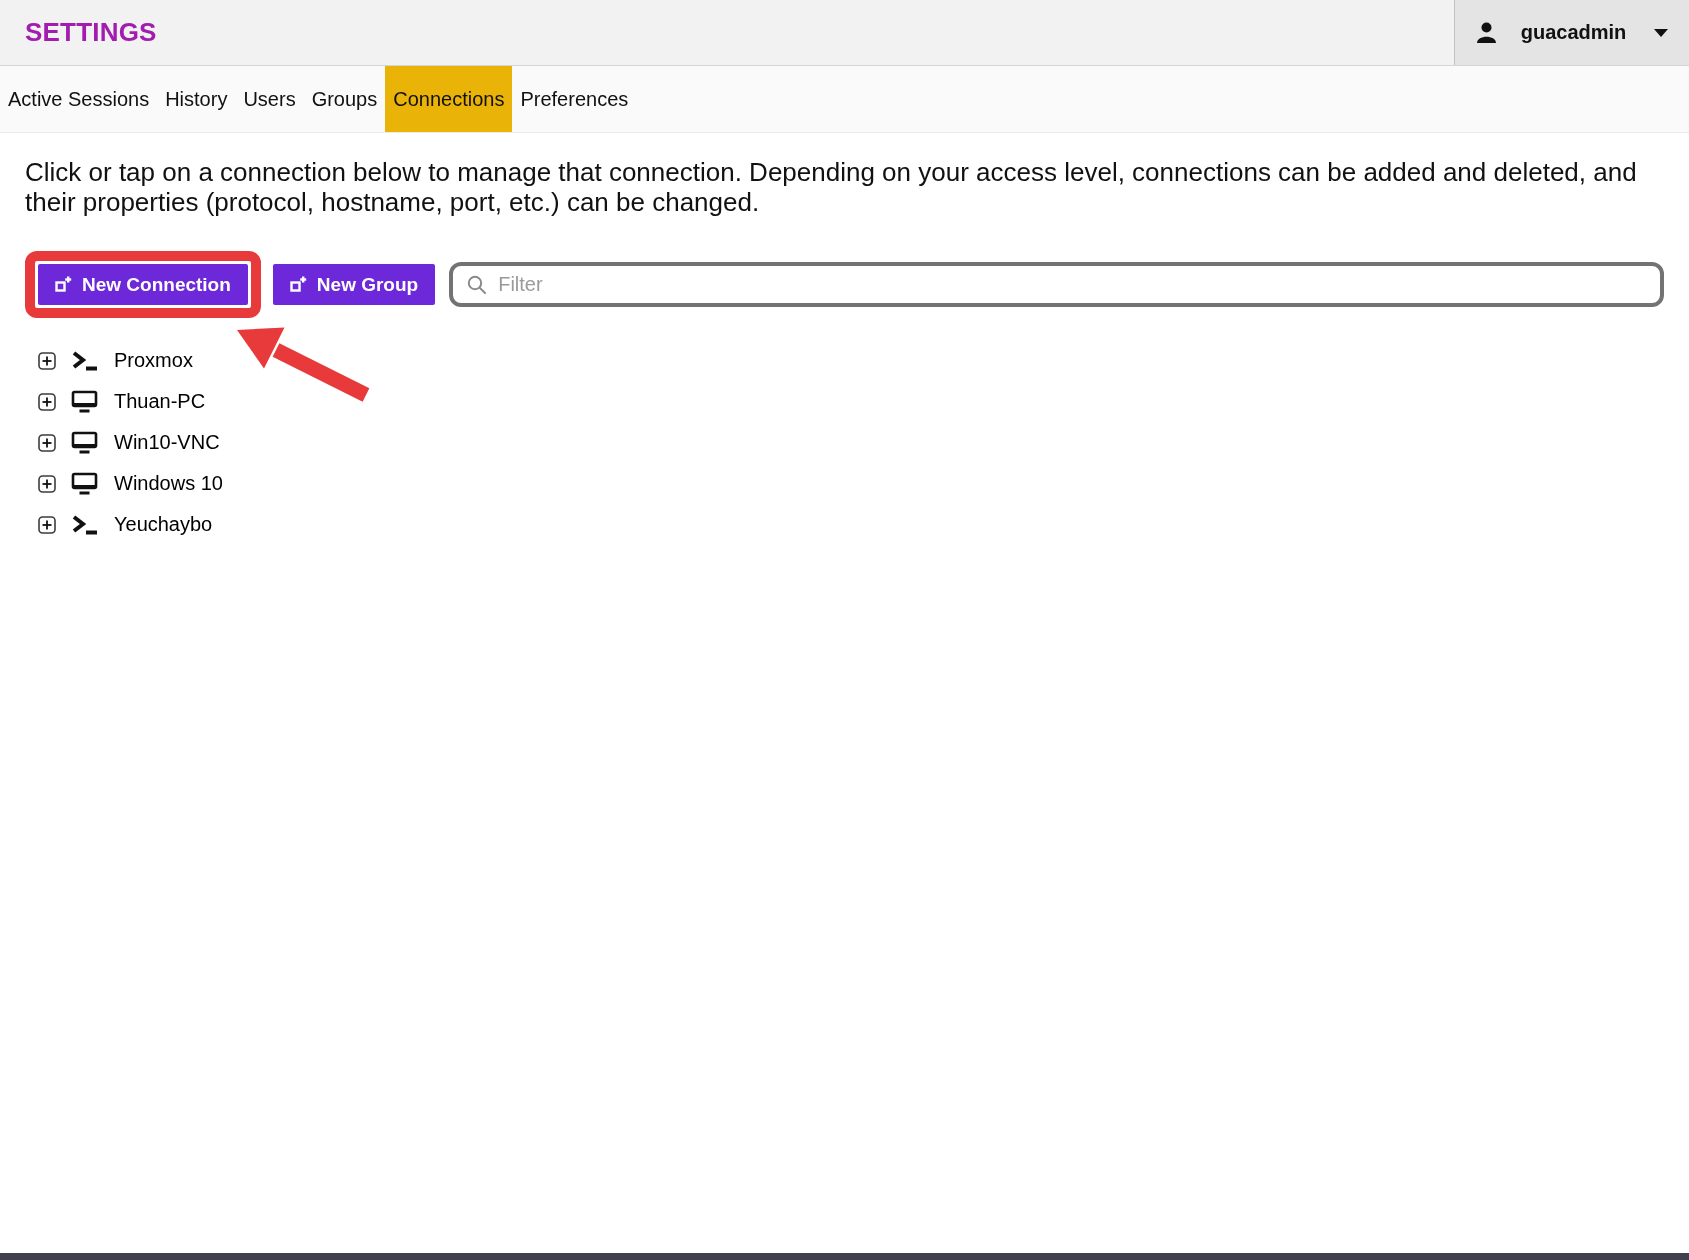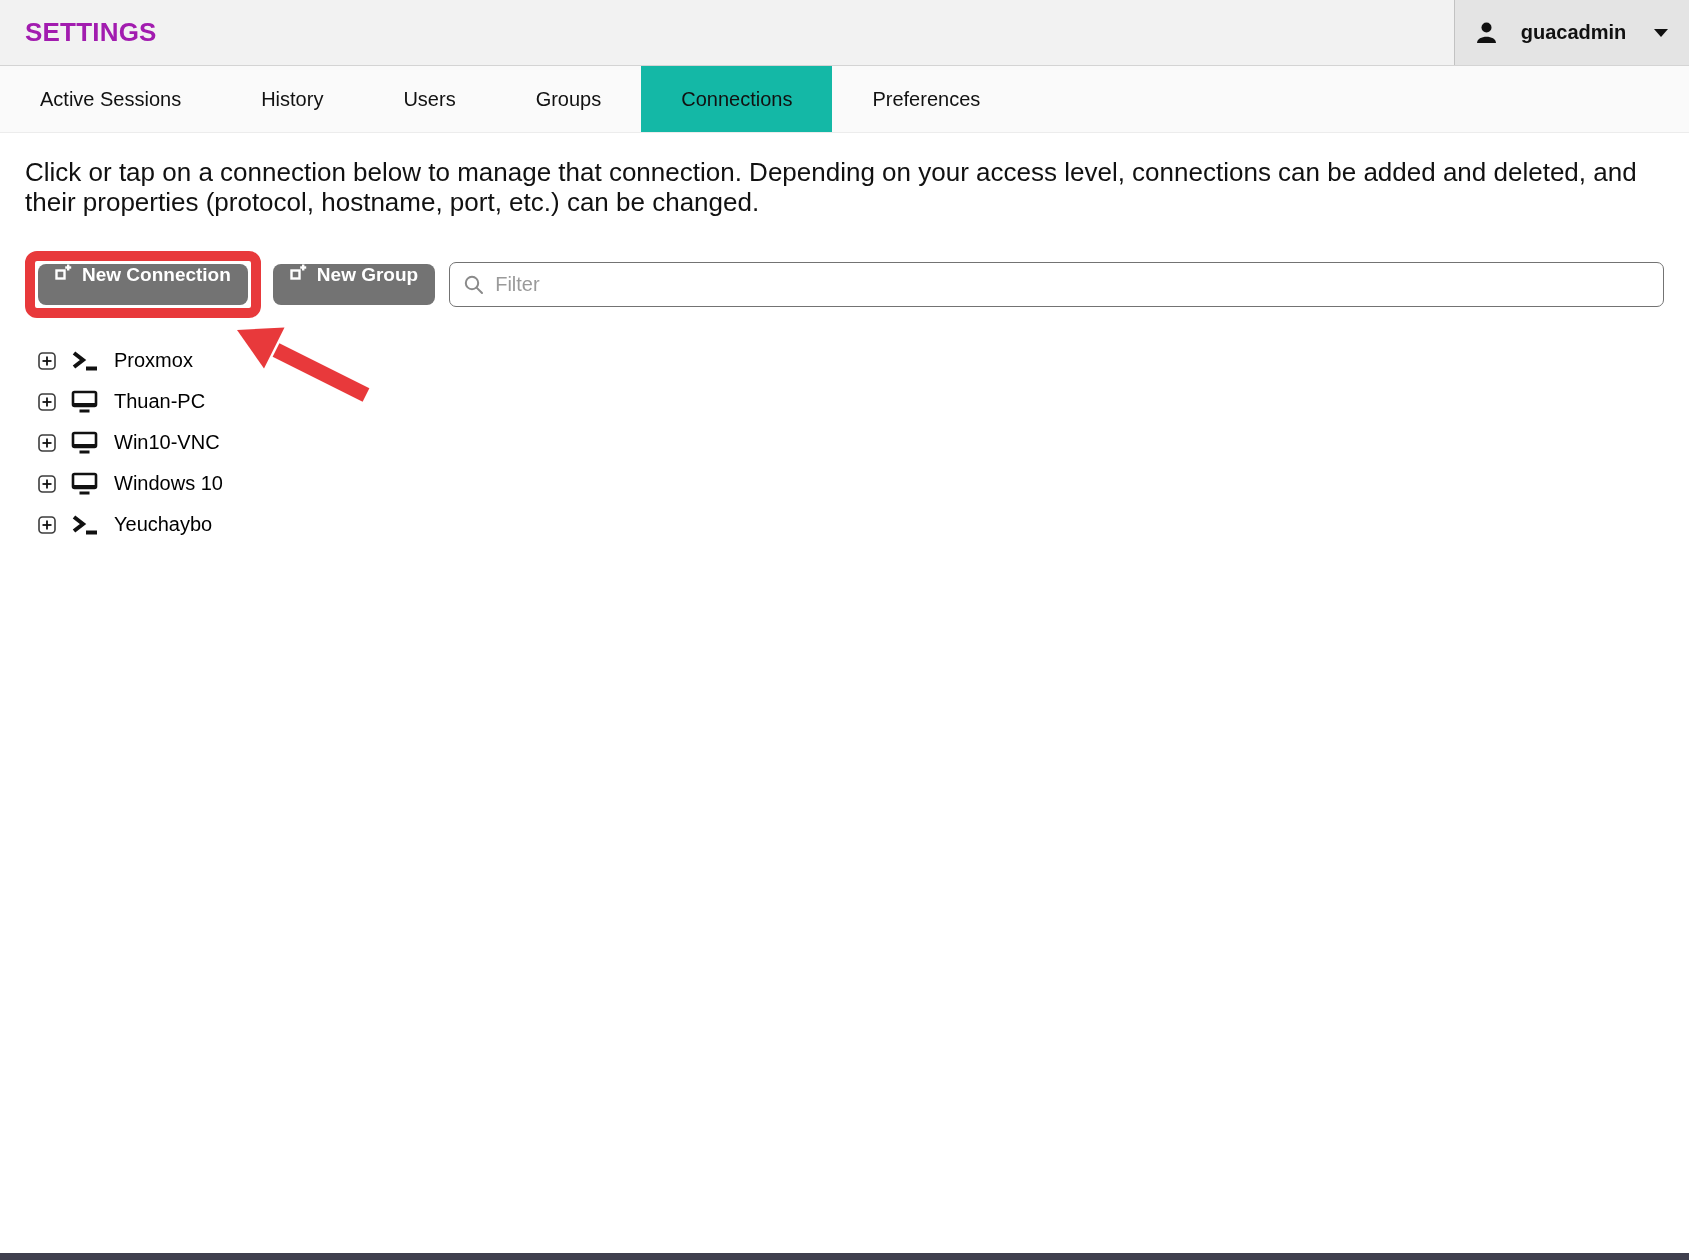--- a/index.html
+++ b/index.html
@@ -52,27 +52,27 @@
   .tab-bar {
     height: 67px;
     background: #fafafa;
     border-bottom: 1px solid #ececec;
     display: flex;
     align-items: stretch;
   }
   .tab {
     display: flex;
     align-items: center;
-    padding: 0 40px;
+    padding: 0 8px;
     font-size: 20px;
     color: #111;
     cursor: pointer;
     white-space: nowrap;
   }
-  .tab.selected { background: #14b8a6; }
+  .tab.selected { background: #eab308; }
 
   
   .content { padding: 0 25px; }
   .description {
     margin-top: 24px;
     font-size: 26px;
     line-height: 30px;
     max-width: 1650px;
     color: #111;
   }
@@ -83,43 +83,43 @@
     align-items: center;
   }
   .highlight-box {
     border: 10px solid #e8393b;
     border-radius: 12px;
     padding: 3px;
     background: #ffffff;
     display: inline-flex;
   }
   .btn-dark {
-    background: #737373;
+    background: #6d28d9;
     color: #ffffff;
     border: none;
-    border-radius: 8px;
+    border-radius: 2px;
     height: 41px;
     padding: 0 17px;
     font-family: "Liberation Sans", sans-serif;
     font-size: 19px;
     font-weight: bold;
     display: inline-flex;
-    align-items: flex-start;
+    align-items: center;
     gap: 10px;
     cursor: pointer;
     white-space: nowrap;
   }
   .btn-new-group { margin-left: 12px; }
 
   .filter-box {
     flex: 1;
     margin-left: 14px;
     height: 45px;
-    border: 1px solid #737373;
-    border-radius: 7px;
+    border: 4px solid #737373;
+    border-radius: 12px;
     background: #ffffff;
     display: flex;
     align-items: center;
     padding: 0 13px;
     gap: 10px;
   }
   .filter-box input {
     border: none;
     outline: none;
     flex: 1;

